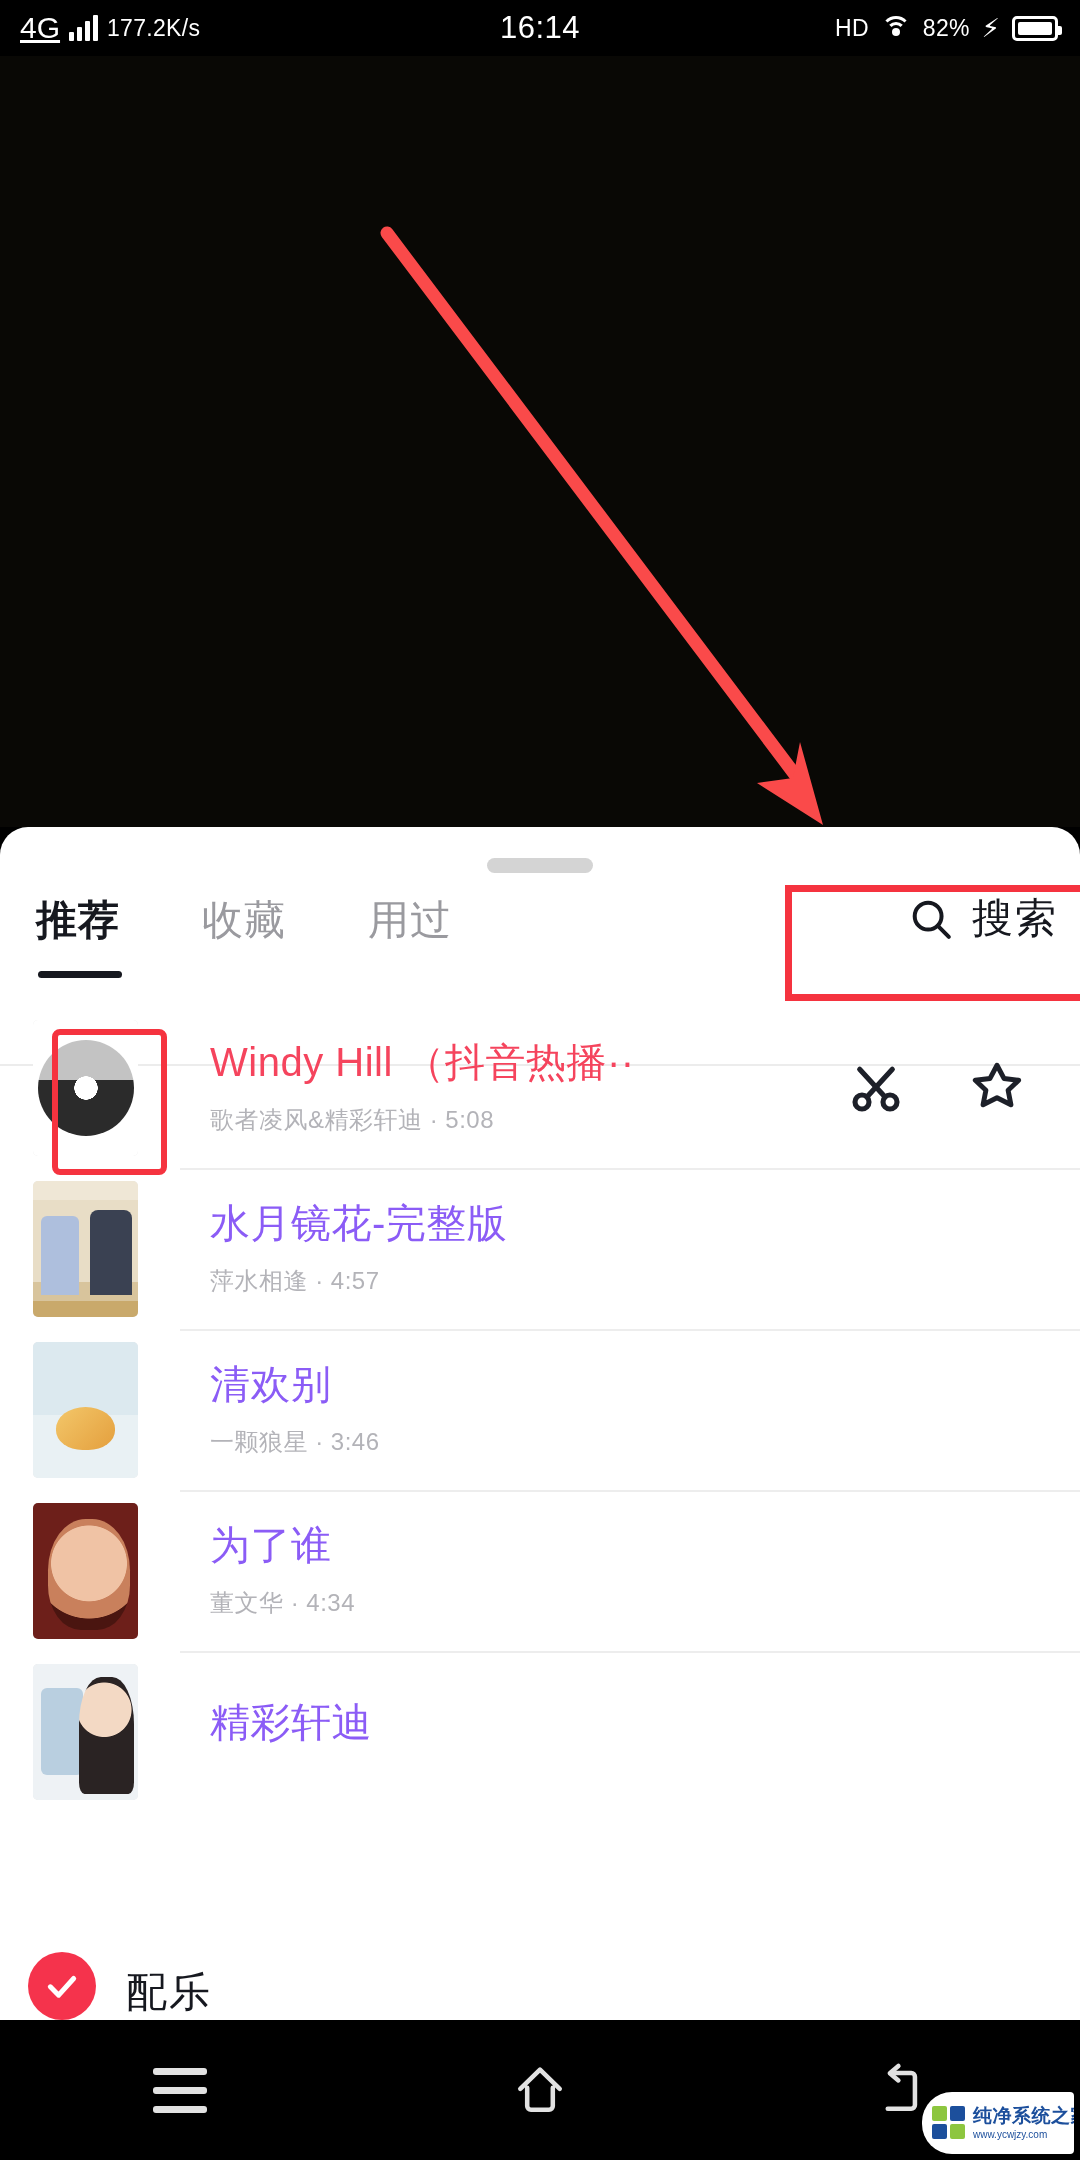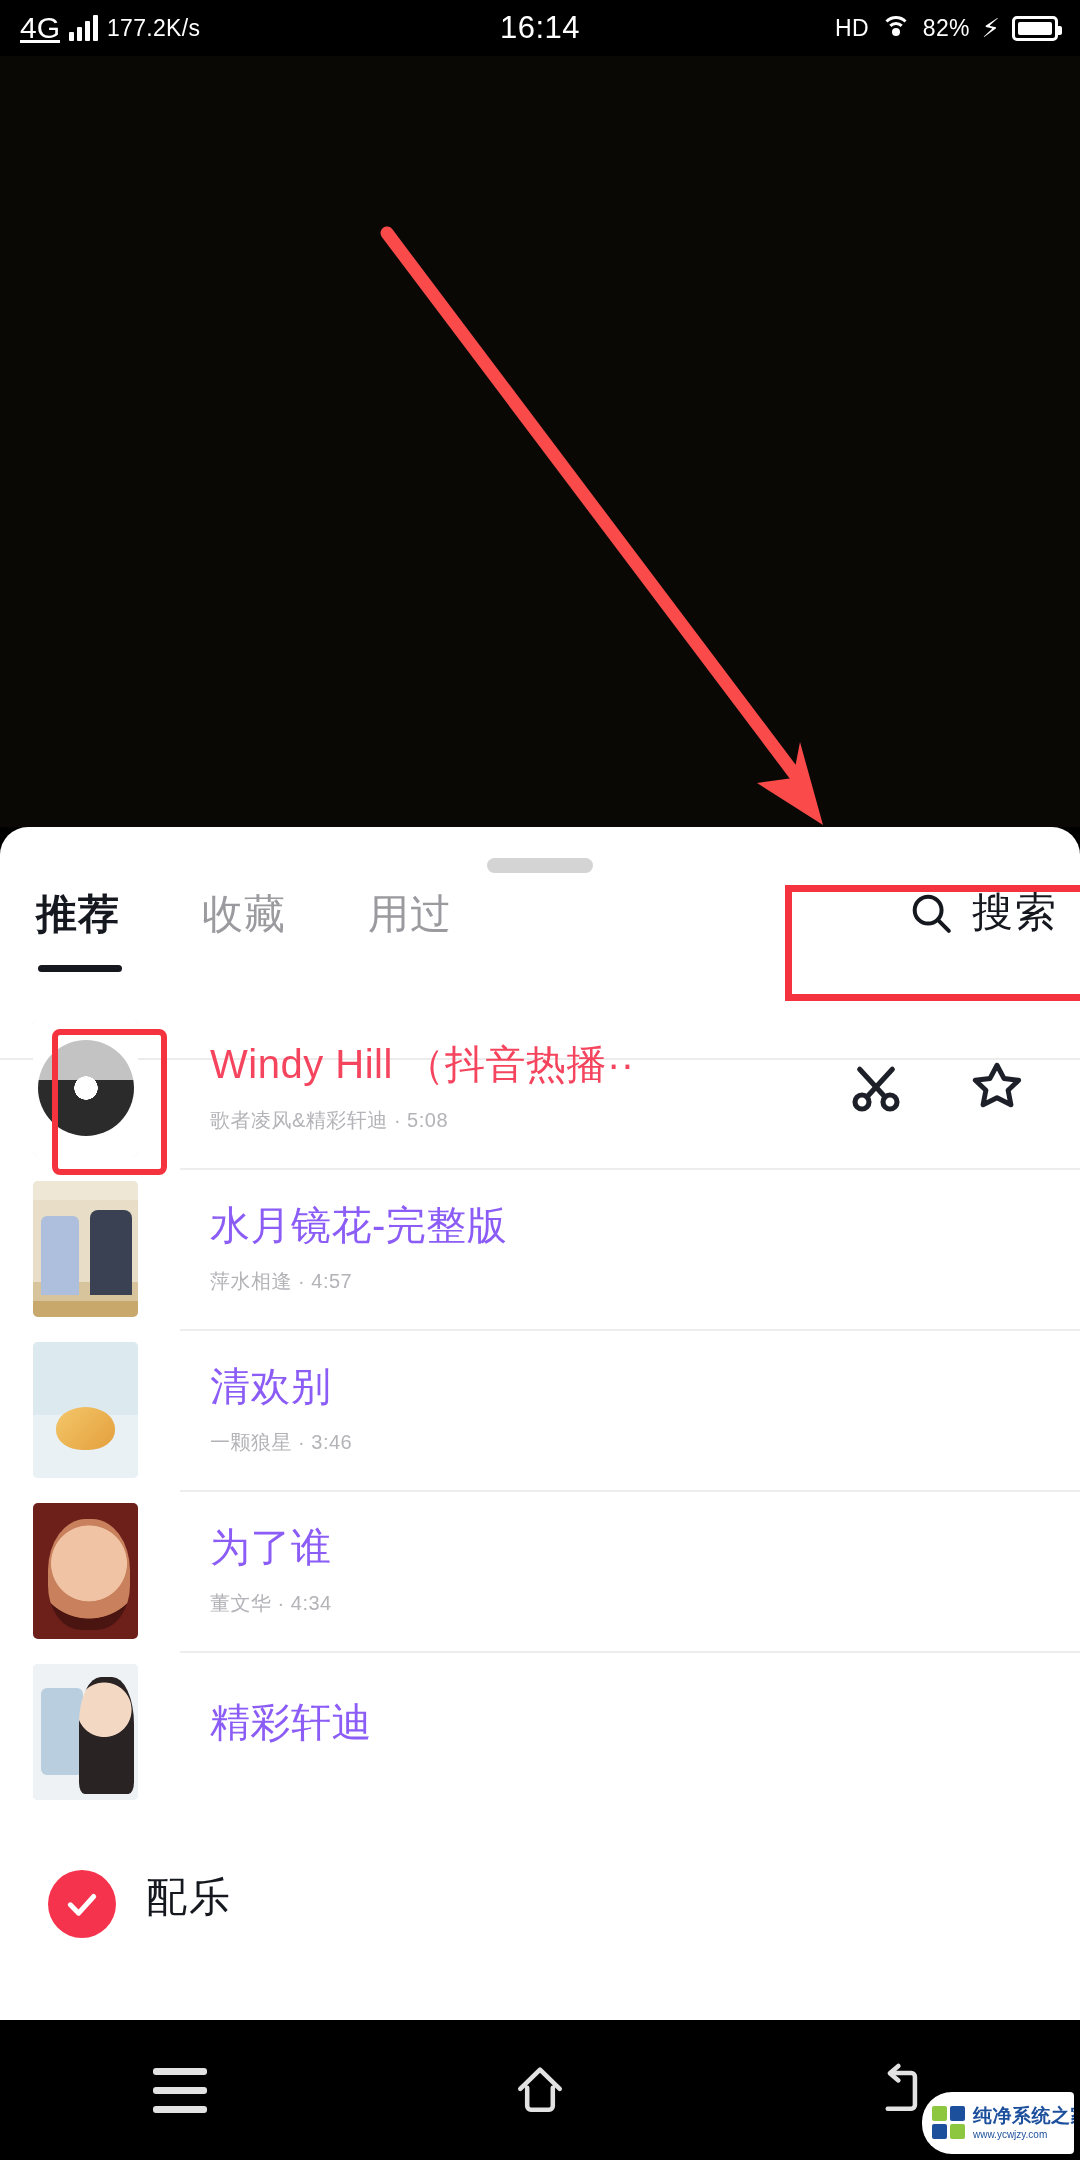--- a/index.html
+++ b/index.html
@@ -58,21 +58,21 @@
     background:#fff; border-radius:28px 28px 0 0; overflow:hidden;
   }
   #drag-handle{
     width:106px; height:15px; background:#d4d4d4; border-radius:8px;
     margin:31px auto 0;
   }
 
   
   #tabrow{
     position:relative; height:128px; display:flex; align-items:flex-start;
-    padding-left:36px; margin-top:8px;
+    padding-left:36px; margin-top:14px;
   }
   .tab{ font-size:41px; color:#9a9a9f; margin-right:82px; position:relative;
         padding-top:6px; letter-spacing:1px; }
   .tab.active{ color:#16181f; font-weight:bold; }
   .tab.active .underline{
     position:absolute; left:2px; bottom:-30px; width:84px; height:7px;
     background:#16181f; border-radius:4px;
   }
   #search-btn{
     position:absolute; right:22px; top:4px;
@@ -92,21 +92,21 @@
   }
   .row + .row .sep{
     position:absolute; left:180px; right:0; top:0; height:2px; background:#ededed;
   }
   .cover{ width:105px; height:136px; border-radius:5px; flex:0 0 auto;
           overflow:hidden; position:relative; background:#e7e7e7; }
   .meta{ margin-left:72px; }
   .title{ font-size:40px; color:#8b5cf6; line-height:1.18; letter-spacing:.5px;
           white-space:nowrap; }
   .title.hot{ color:#f5445d; }
-  .subtitle{ font-size:20px; color:#b3b3b8; margin-top:18px; letter-spacing:.5px; }
+  .subtitle{ font-size:24px; color:#b3b3b8; margin-top:18px; letter-spacing:.5px; }
   .rowicons{ position:absolute; right:52px; display:flex; align-items:center; gap:62px; }
 
   
   .disc{ position:absolute; inset:0; background:#fff; display:flex;
          align-items:center; justify-content:center; }
   .disc .circ{ width:96px; height:96px; border-radius:50%;
     background:
       radial-gradient(circle at 50% 50%, #fff 0 17%, rgba(255,255,255,0) 17.5%),
       linear-gradient(180deg,#c3c3c3 0 42%,#2b2b2b 42% 100%);
   }
@@ -128,21 +128,21 @@
     background:linear-gradient(180deg,#eef2f5 0 100%); }
   .art4::before{ content:""; position:absolute; left:8%; top:18%; width:40%; height:64%;
     background:#b9cfe0; border-radius:6px; }
   .art4::after{ content:""; position:absolute; right:4%; top:10%; width:52%; height:86%;
     background:radial-gradient(circle at 46% 28%, #f3d9c4 0 30%, #2a2323 31% 100%);
     border-radius:40% 40% 10% 10%; }
 
   
   #soundtrack-bar{
     position:absolute; left:0; bottom:0; width:1080px; height:150px;
-    background:#fff; display:flex; align-items:flex-start; padding-left:48px;
+    background:#fff; display:flex; align-items:flex-end; padding-left:28px;
   }
   #soundtrack-bar::before{
     content:""; position:absolute; left:0; right:0; top:-52px; height:52px;
     background:linear-gradient(180deg,rgba(255,255,255,0) 0%,#fff 100%);
   }
   .check{ width:68px; height:68px; border-radius:50%; background:#f5334c;
           display:flex; align-items:center; justify-content:center; flex:0 0 auto; }
   #soundtrack-bar .lbl{ font-size:41px; color:#16181f; margin-left:30px; letter-spacing:2px; }
 
   

